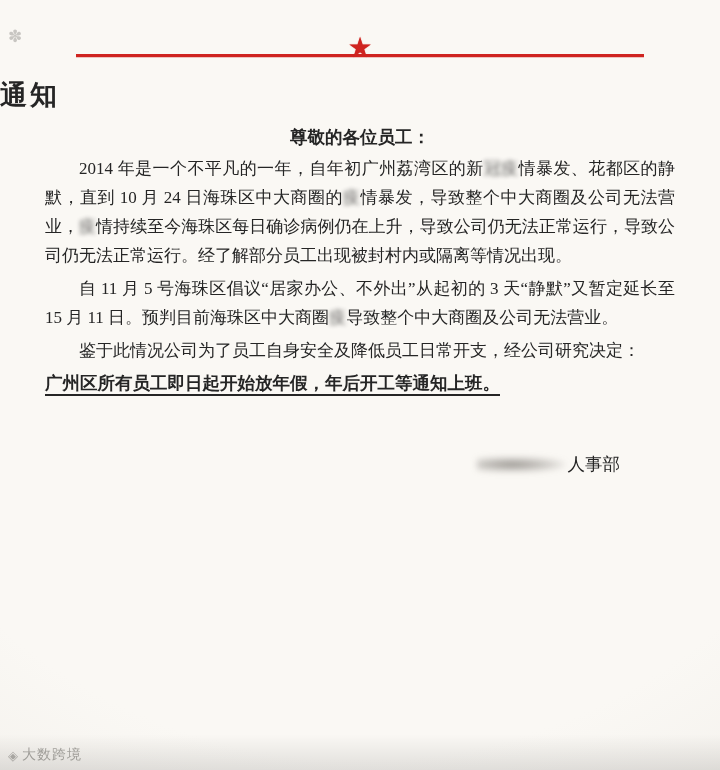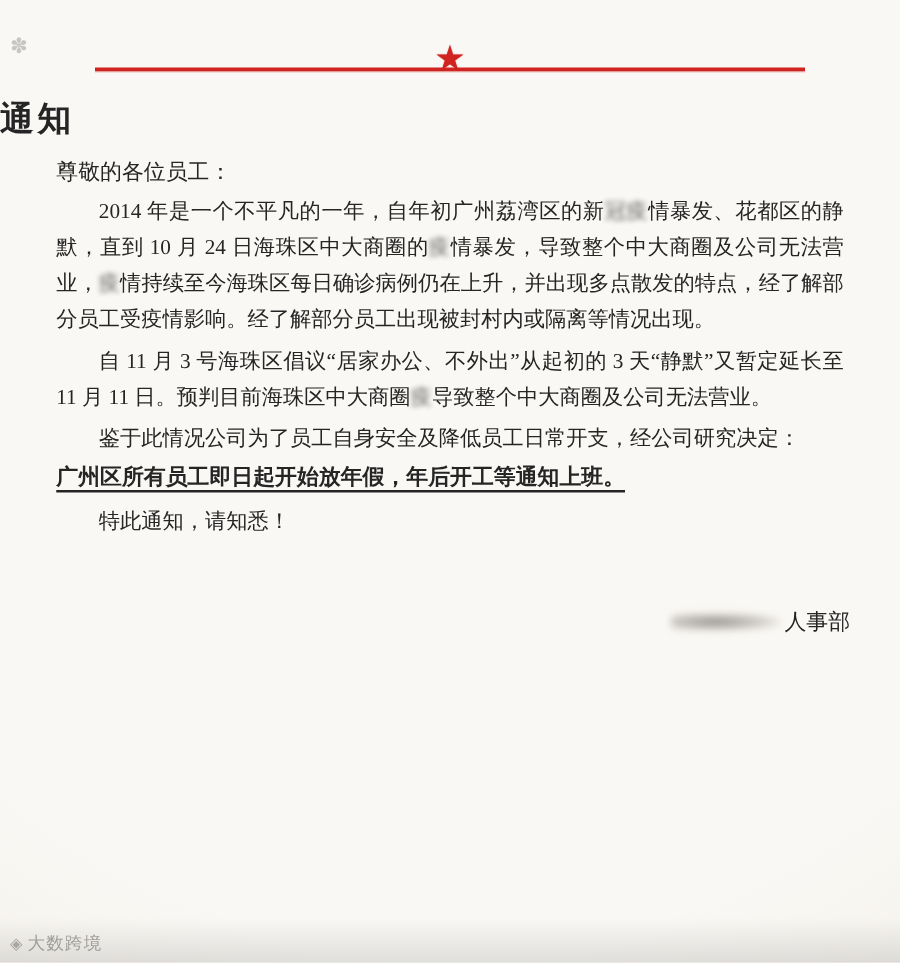--- a/index.html
+++ b/index.html
@@ -41,45 +41,45 @@
   }
   .title{
     font-size:27px;
     font-weight:bold;
     letter-spacing:3px;
     margin:20px 0 10px 0;
   }
   .salutation{
     margin:0 45px 2px 45px;
     font-size:17.5px;
-    font-weight:normal;
+    font-weight:bold;
     line-height:29px;
+    text-align:center;
   }
   .body-text{
     margin:0 45px;
     font-size:17px;
     line-height:29px;
     text-align:justify;
   }
   .para{margin:0 0 4px 0;}
   .para.indent{text-indent:2em;}
   .para.bold{font-weight:bold;font-size:17.5px;}
   .para.underline{
     text-decoration:underline;
     text-decoration-thickness:2px;
     text-underline-offset:5px;
-    font-family:Liberation Mono, monospace;
   }
   .smudge{
     filter:blur(2px);
     opacity:.75;
   }
   .signature{
     margin-top:52px;
-    padding-right:40px;
+    padding-right:100px;
     text-align:right;
     font-size:17.5px;
     line-height:29px;
   }
   .sig-row{margin-bottom:8px;}
   .redacted{
     display:inline-block;
     width:88px;height:15px;
     margin-right:3px;
     vertical-align:-2px;
@@ -108,25 +108,24 @@
   <div class="header">
     <div class="star">★</div>
     <div class="red-line"></div>
   </div>
 
   <h1 class="title">通知</h1>
 
   <p class="salutation">尊敬的各位员工：</p>
 
   <div class="body-text" id="body-paragraphs">
-      <p class="para indent"><span>2014 年是一个不平凡的一年，自年初广州荔湾区的新</span><span class="smudge">冠疫</span><span>情暴发、花都区的静默，直到 10 月 24 日海珠区中大商圈的</span><span class="smudge">疫</span><span>情暴发，导致整个中大商圈及公司无法营业，</span><span class="smudge">疫</span><span>情持续至今海珠区每日确诊病例仍在上升，并出现多点散发的特点，经了解部分员工受疫情影响。经了解部分员工出现被封村内或隔离等情况出现。</span></p>
-      <p class="para indent"><span>自 11 月 3 号海珠区倡议“居家办公、不外出”从起初的 3 天“静默”又暂定延长至 11 月 11 日。预判目前海珠区中大商圈</span><span class="smudge">疫</span><span>导致整个中大商圈及公司无法营业。</span></p>
+      <p class="para indent"><span>2014 年是一个不平凡的一年，自年初广州荔湾区的新</span><span class="smudge">冠疫</span><span>情暴发、花都区的静默，直到 10 月 24 日海珠区中大商圈的</span><span class="smudge">疫</span><span>情暴发，导致整个中大商圈及公司无法营业，</span><span class="smudge">疫</span><span>情持续至今海珠区每日确诊病例仍在上升，导致公司仍无法正常运行，导致公司仍无法正常运行。经了解部分员工出现被封村内或隔离等情况出现。</span></p>
+      <p class="para indent"><span>自 11 月 5 号海珠区倡议“居家办公、不外出”从起初的 3 天“静默”又暂定延长至 15 月 11 日。预判目前海珠区中大商圈</span><span class="smudge">疫</span><span>导致整个中大商圈及公司无法营业。</span></p>
       <p class="para indent"><span>鉴于此情况公司为了员工自身安全及降低员工日常开支，经公司研究决定：</span></p>
       <p class="para bold underline"><span>广州区所有员工即日起开始放年假，年后开工等通知上班。</span></p>
-      <p class="para indent"><span>特此通知，请知悉！</span></p>
     </div>
 
   <div class="signature">
     <div class="sig-row">
       <span class="redacted"></span><span>人事部</span>
     </div>
   </div>
 
   <div class="watermark">
     <span class="wm-icon">◈</span>

